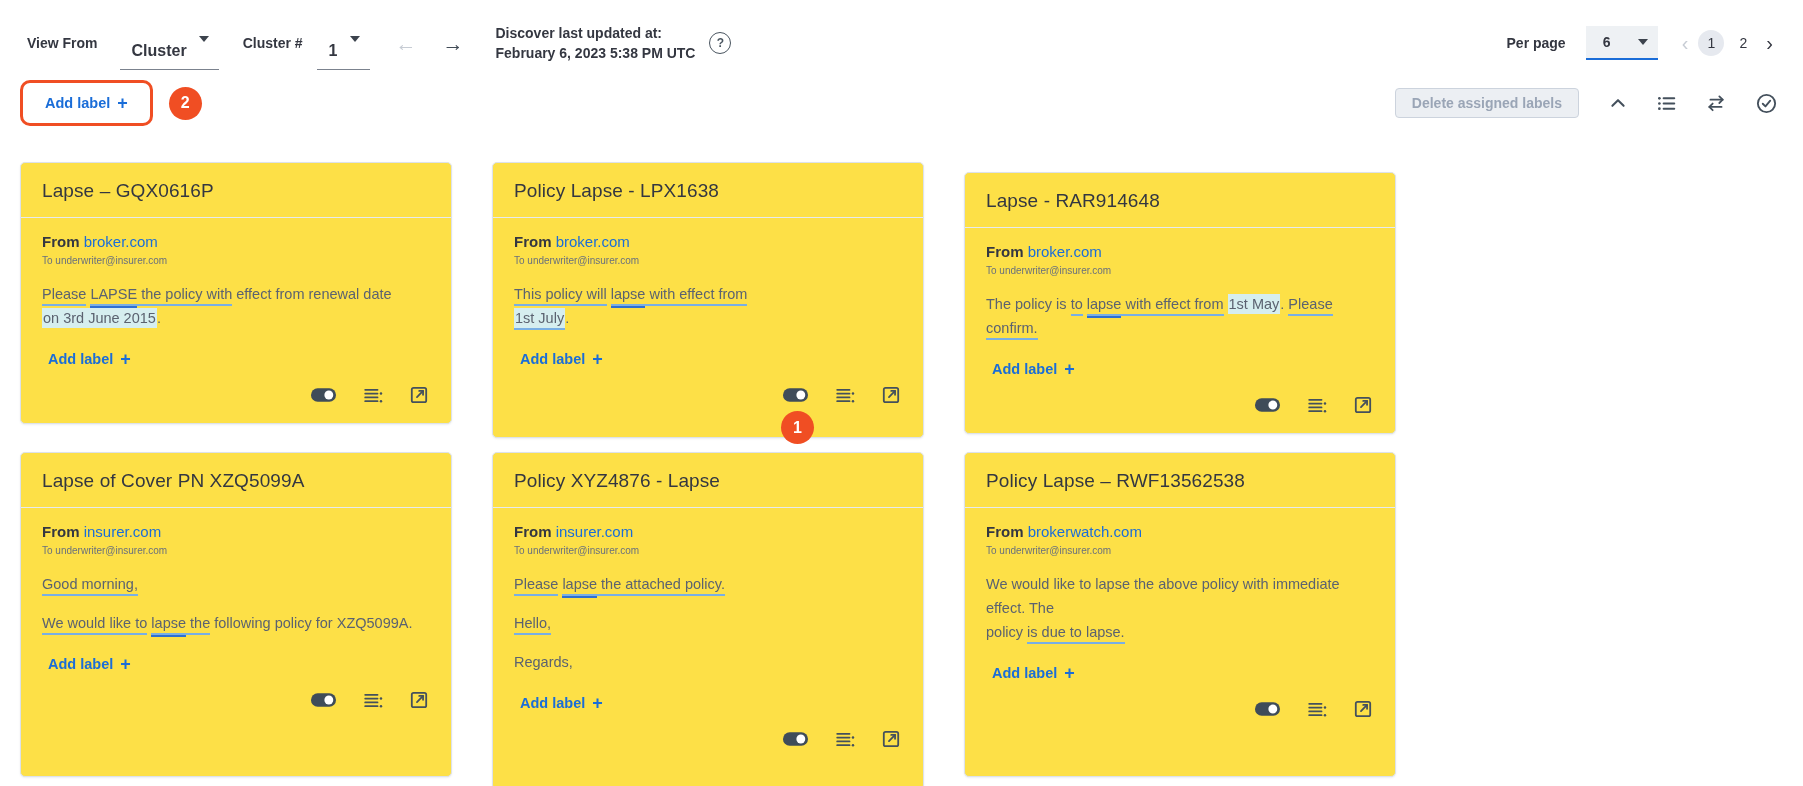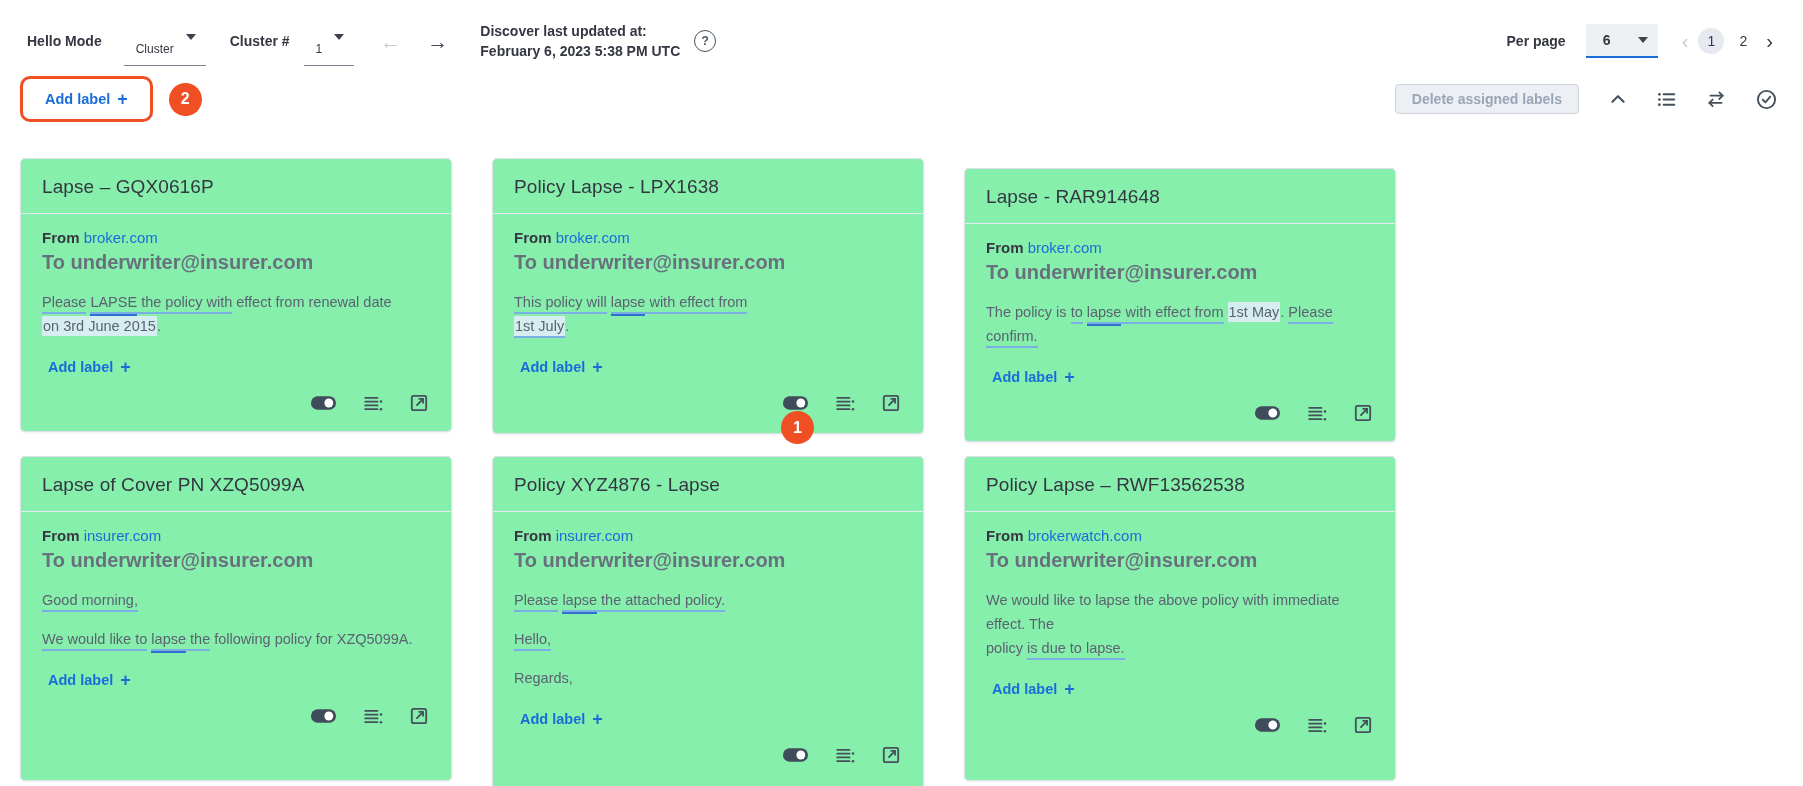--- a/index.html
+++ b/index.html
@@ -12,21 +12,21 @@
   html,body{width:1803px;height:786px;}
   body{
     font-family:"Liberation Sans","DejaVu Sans",sans-serif;
     background:#fff;color:var(--dark);position:relative;overflow:hidden;
   }
   
   .topbar{display:flex;align-items:center;padding:16px 26px 0 27px;}
   .tb-label{font-size:14px;font-weight:600;color:var(--dark);}
   .uline-select{display:inline-flex;align-items:center;gap:12px;border-bottom:1px solid #7b828e;
     padding:2px 10px 9px 12px;margin-left:22px;cursor:pointer;}
-  .uline-select .val{font-size:12px;font-weight:400;color:var(--dark);margin-top:24px;}
+  .uline-select .val{font-size:16px;font-weight:700;color:var(--dark);margin-top:24px;}
   .caret{width:0;height:0;border-left:5px solid transparent;border-right:5px solid transparent;
     border-top:6px solid #3c434d;}
   .nav-arrow{font-size:21px;line-height:1;margin-left:26px;cursor:pointer;color:#414b56;}
   .nav-arrow.disabled{color:#c7ccd4;cursor:default;}
   .updated{margin-left:32px;font-size:14px;font-weight:600;color:var(--dark);line-height:1.45;}
   .help-icon{margin-left:14px;width:22px;height:22px;border:1.6px solid #4a5560;border-radius:50%;
     display:inline-flex;align-items:center;justify-content:center;font-size:12px;font-weight:700;
     color:#4a5560;cursor:pointer;}
   .tb-right{margin-left:auto;display:flex;align-items:center;}
   .perpage-select{display:inline-flex;align-items:center;justify-content:space-between;width:72px;height:34px;
@@ -50,50 +50,50 @@
   .badge-2{margin-left:16px;}
   .badge-1{position:absolute;left:781px;top:411px;z-index:5;}
   .ab-right{margin-left:auto;display:flex;align-items:center;gap:30px;}
   .delete-btn{height:30px;padding:0 16px;background:#eceff3;border:1px solid #ccd3dd;border-radius:4px;
     color:#9aa5b6;font-weight:600;font-size:14px;cursor:default;font-family:inherit;}
   .icon-btn{display:inline-flex;align-items:center;justify-content:center;cursor:pointer;}
   .icon-btn svg{display:block;}
   
   .grid{display:grid;grid-template-columns:repeat(3,432px);column-gap:40px;row-gap:14px;
     align-items:start;margin:36px 0 0 20px;}
-  .card{background:#86efac;border:1px solid var(--border);border-radius:5px;display:flex;
+  .card{background:#fde047;border:1px solid var(--border);border-radius:5px;display:flex;
     flex-direction:column;box-shadow:0 1px 2px rgba(152,162,179,.18);}
   .card:nth-child(1){min-height:261px;}
   .card:nth-child(2){min-height:276px;}
   .card:nth-child(3){min-height:258px;margin-top:10px;}
   .card:nth-child(4){min-height:325px;}
   .card:nth-child(5){min-height:338px;}
   .card:nth-child(6){min-height:325px;justify-content:space-between;}
   .card-header{padding:17px 21px 15px;border-bottom:1px solid #e6eaef;}
   .card-title{font-size:19px;font-weight:500;color:var(--dark);letter-spacing:.1px;}
   .card-body{padding:15px 21px 16px;display:flex;flex-direction:column;flex:1;}
   .from-line{font-size:15px;color:var(--dark);margin-bottom:5px;}
   .from-label{font-weight:700;}
   .from-link{color:var(--blue);text-decoration:none;cursor:pointer;}
-  .to-line{font-size:20px;color:var(--lightgray);margin-bottom:17px;font-weight:bold;}
+  .to-line{font-size:10px;color:var(--lightgray);margin-bottom:17px;}
   .email-par{font-size:14.5px;color:var(--gray);line-height:1.65;margin:0 0 15px;}
   .seg-u{border-bottom:2px solid var(--ul);padding-bottom:2px;}
   .seg-u2{border-bottom:2px solid var(--ul);box-shadow:0 2px 0 var(--ul2);padding-bottom:2px;}
   .seg-hl{background:var(--hl);padding:2px 1px;}
   .seg-hlu{background:var(--hl);border-bottom:2px solid var(--ul);padding:2px 1px;}
   .add-label-row{margin:4px 0 2px;}
   .card .add-label-btn{margin-left:6px;}
   .card-icons{display:flex;justify-content:flex-end;align-items:center;gap:27px;margin-top:16px;
     padding:0 2px 2px;}
 </style>
 </head>
 <body>
 
 <div class="topbar">
-  <span class="tb-label">Hello Mode</span>
+  <span class="tb-label">View From</span>
   <span class="uline-select">
     <span class="val">Cluster</span>
     <span class="caret"></span>
   </span>
   <span class="tb-label" style="margin-left:24px">Cluster #</span>
   <span class="uline-select" style="margin-left:14px">
     <span class="val">1</span>
     <span class="caret"></span>
   </span>
   <span class="nav-arrow disabled">←</span>

